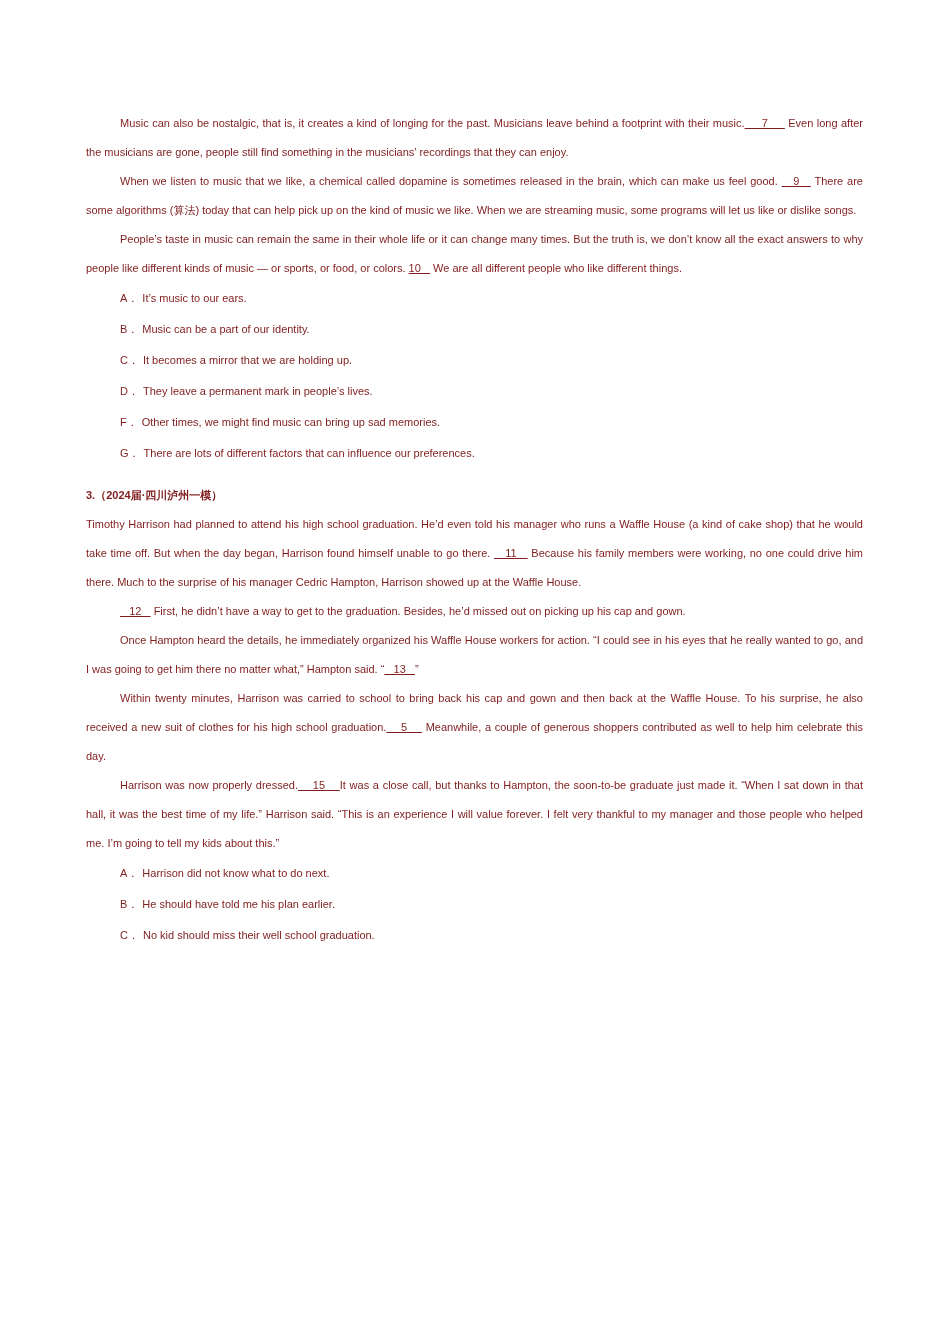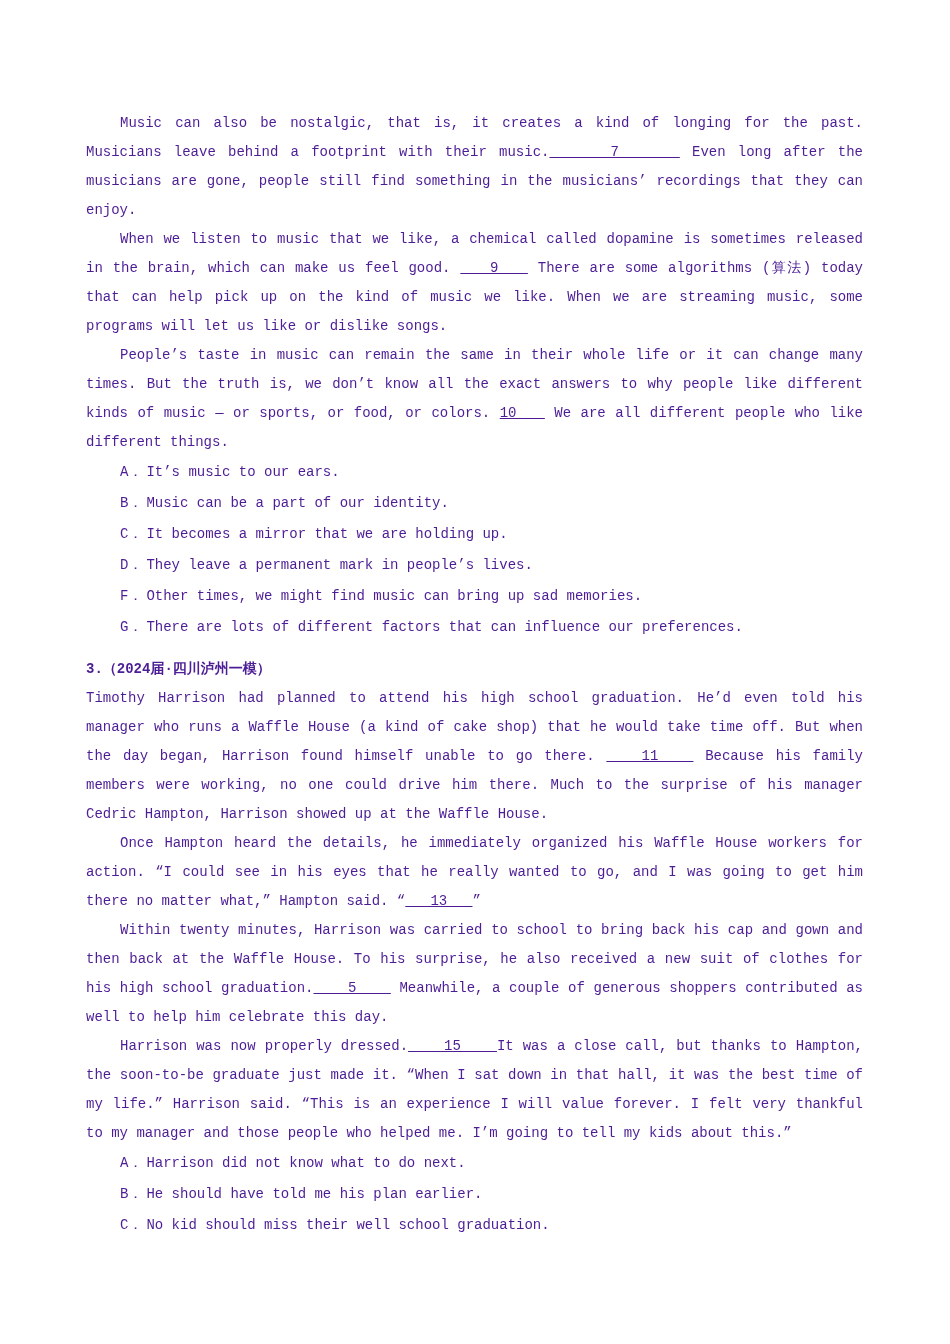--- a/index.html
+++ b/index.html
@@ -1,20 +1,20 @@
 <!DOCTYPE html>
 <html><head>
 <meta charset="utf-8">
 <style>
   html, body { margin: 0; padding: 0; background: #ffffff; }
   body { width: 950px; height: 1344px; position: relative; overflow: hidden; }
   .page {
     position: absolute; left: 86px; top: 109px; width: 777px;
-    font-family: Liberation Mono, monospace;
-    font-size: 14px; color: #4c1d95;
+    font-family: Liberation Sans, sans-serif;
+    font-size: 11px; color: #7f1d1d;
     line-height: 29px;
   }
   p { margin: 0; text-align: justify; }
   .indent { text-indent: 34px; }
   .blank { text-decoration: underline; white-space: pre; }
   .options { margin: 0; padding: 0; list-style: none; }
   .options li { padding-left: 34px; line-height: 31px; }
   .opt-letter { margin-right: 4px; }
   .qtitle { font-weight: bold; margin-top: 12px; }
 </style>
@@ -36,20 +36,21 @@
     <li><span class="opt-letter">C．</span><span>It becomes a mirror that we are holding up.</span></li>
     <li><span class="opt-letter">D．</span><span>They leave a permanent mark in people’s lives.</span></li>
     <li><span class="opt-letter">F．</span><span>Other times, we might find music can bring up sad memories.</span></li>
     <li><span class="opt-letter">G．</span><span>There are lots of different factors that can influence our preferences.</span></li>
   </ul>
 
   <p class="qtitle">3.（2024届·四川泸州一模）</p>
 
   <p><span>Timothy Harrison had planned to attend his high school graduation. He’d even told his manager who runs a Waffle House (a kind of cake shop) that he would take time off. But when the day began, Harrison found himself unable to go there. </span><span class="blank">   11   </span><span> Because his family members were working, no one could drive him there. Much to the surprise of his manager Cedric Hampton, Harrison showed up at the Waffle House.</span></p>
 
+  <p class="indent"><span></span><span class="blank">   12   </span><span> First, he didn’t have a way to get to the graduation. Besides, he’d missed out on picking up his cap and gown.</span></p>
 
   <p class="indent"><span>Once Hampton heard the details, he immediately organized his Waffle House workers for action. “I could see in his eyes that he really wanted to go, and I was going to get him there no matter what,” Hampton said. “</span><span class="blank">   13   </span><span>”</span></p>
 
   <p class="indent"><span>Within twenty minutes, Harrison was carried to school to bring back his cap and gown and then back at the Waffle House. To his surprise, he also received a new suit of clothes for his high school graduation.</span><span class="blank">    5    </span><span> Meanwhile, a couple of generous shoppers contributed as well to help him celebrate this day.</span></p>
 
   <p class="indent"><span>Harrison was now properly dressed.</span><span class="blank">    15    </span><span>It was a close call, but thanks to Hampton, the soon-to-be graduate just made it. “When I sat down in that hall, it was the best time of my life.” Harrison said. “This is an experience I will value forever. I felt very thankful to my manager and those people who helped me. I’m going to tell my kids about this.”</span></p>
 
   <ul class="options">
     <li><span class="opt-letter">A．</span><span>Harrison did not know what to do next.</span></li>
     <li><span class="opt-letter">B．</span><span>He should have told me his plan earlier.</span></li>

